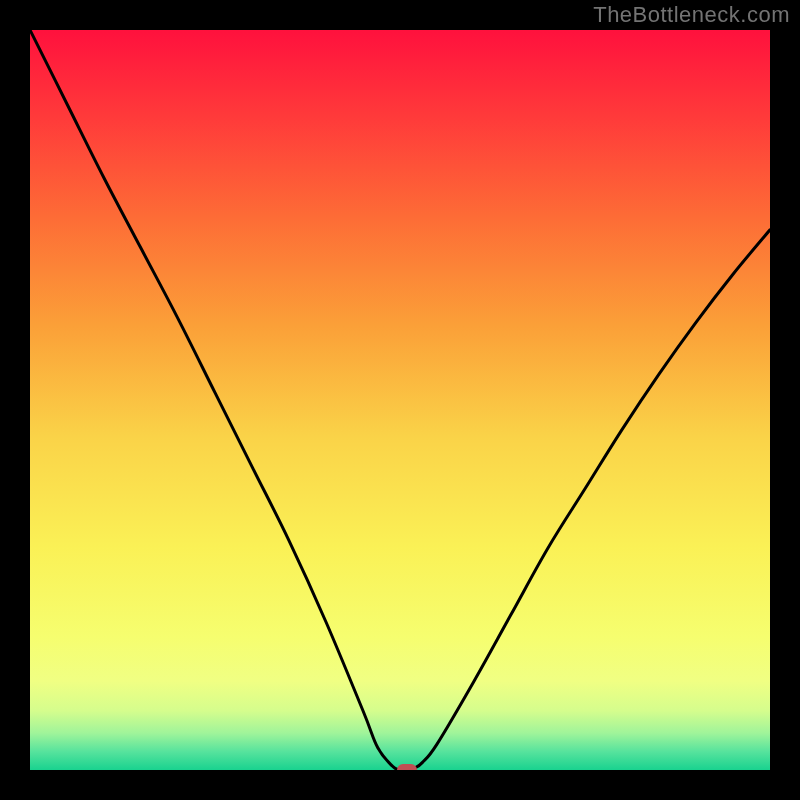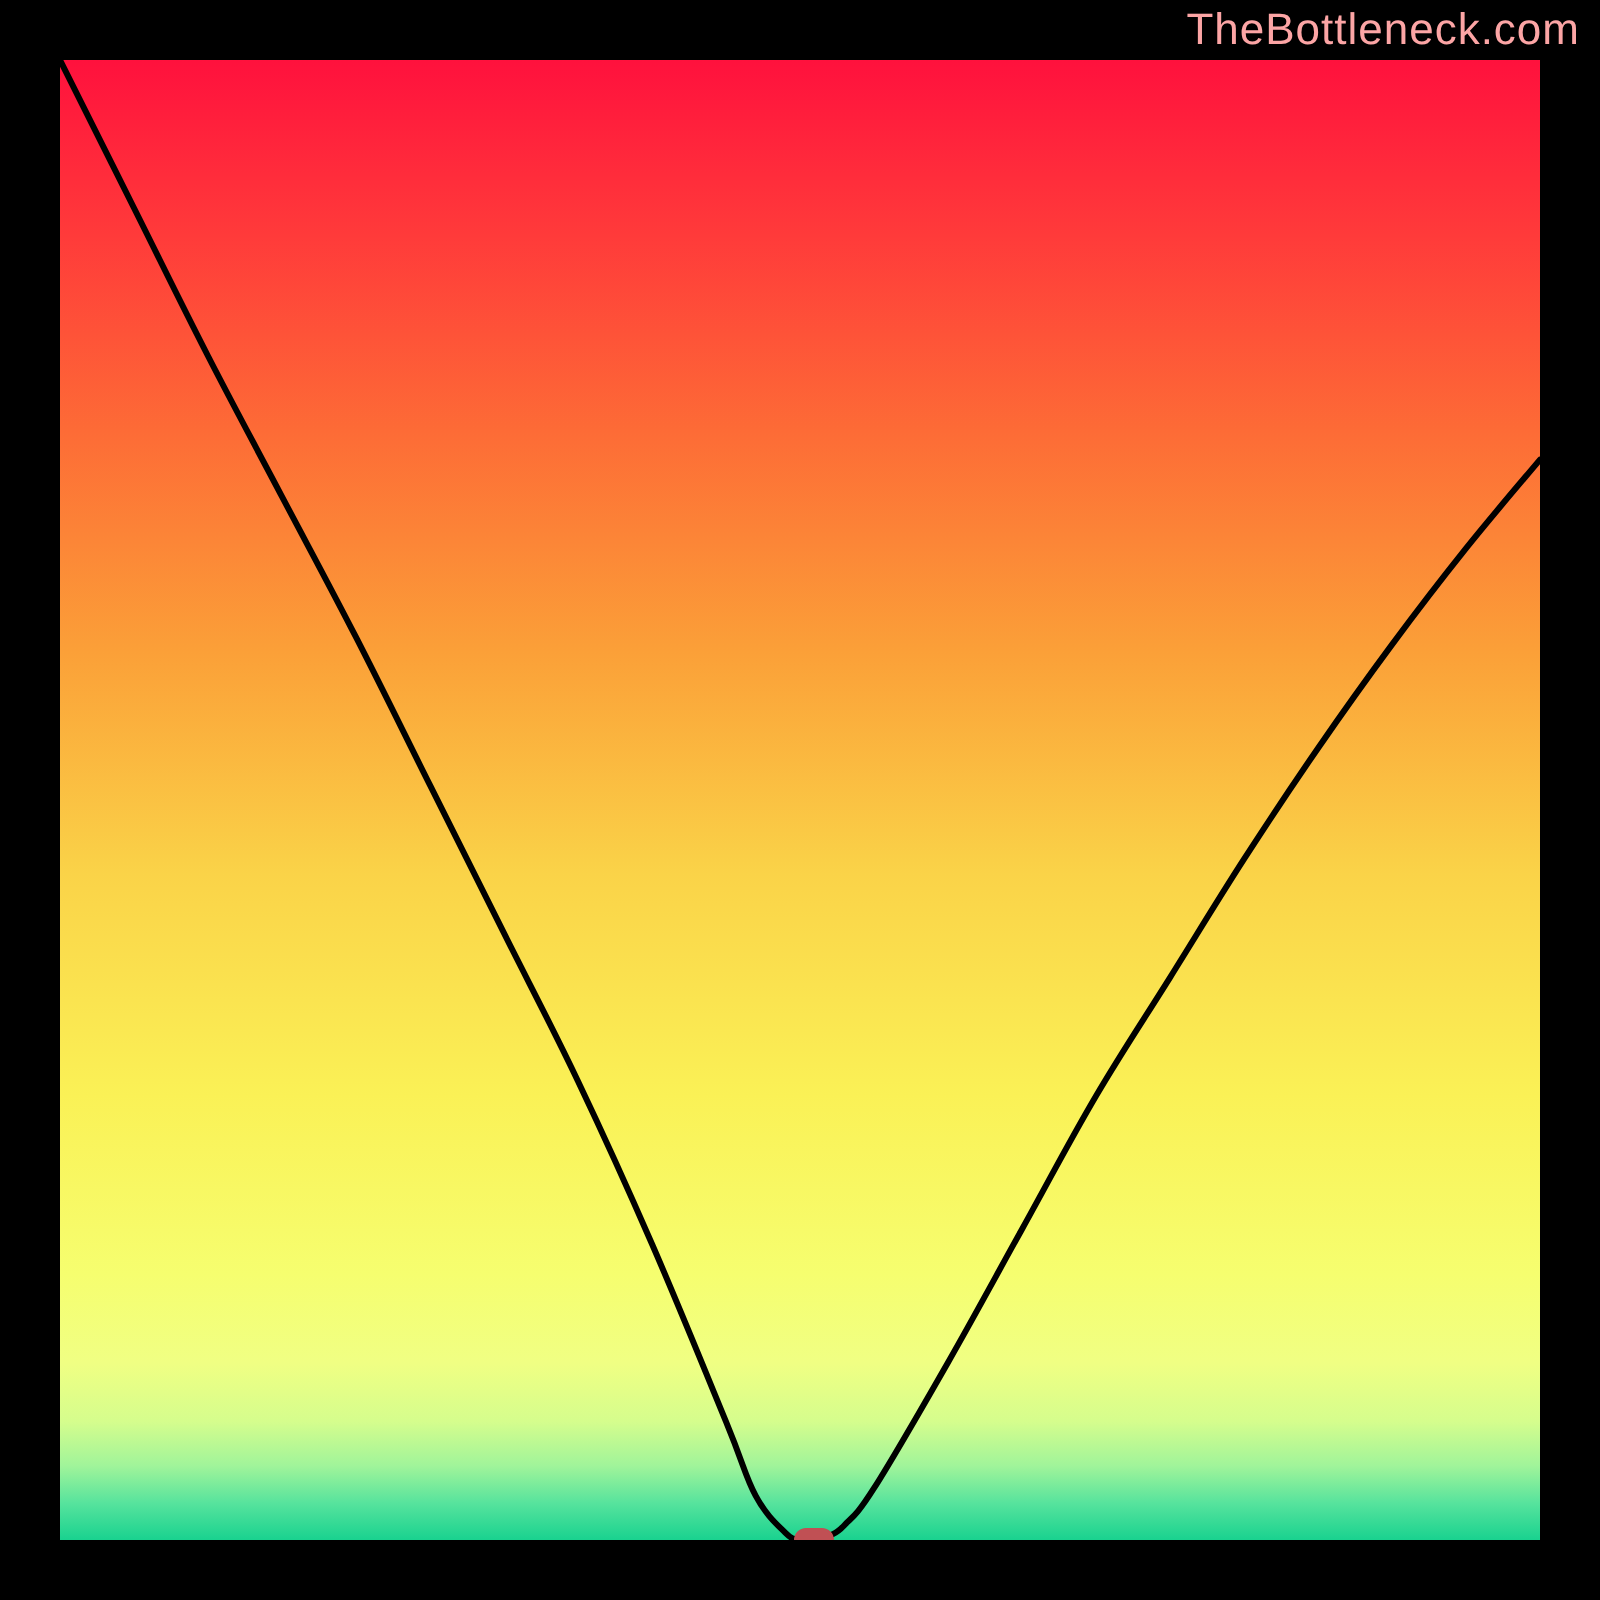--- a/index.html
+++ b/index.html
@@ -14,21 +14,21 @@
   .frame {
     position: relative;
     width: 800px;
     height: 800px;
     background: #000;
   }
   .watermark {
     position: absolute;
     top: 2px;
     right: 10px;
-    color: #fca5a5;
+    color: #737373;
     font-size: 22px;
     font-weight: 500;
     letter-spacing: 0.5px;
     z-index: 20;
   }
   .plot {
     position: absolute;
     left: 30px;
     top: 30px;
     width: 740px;

